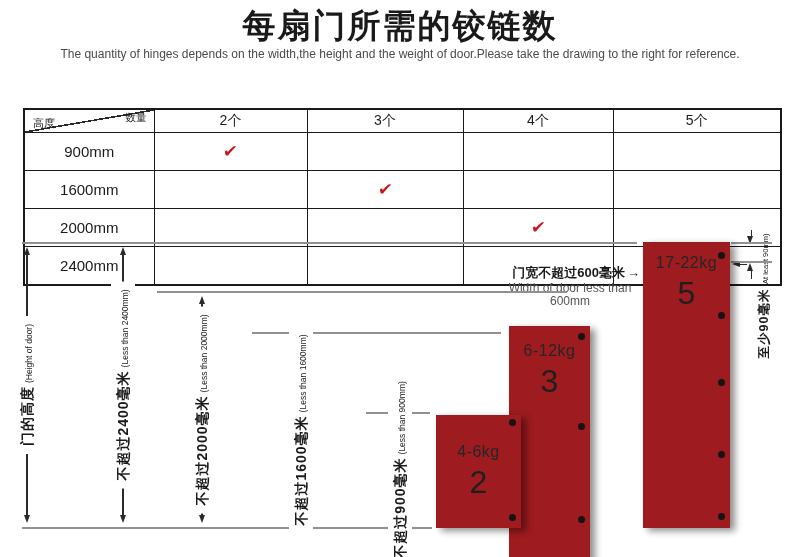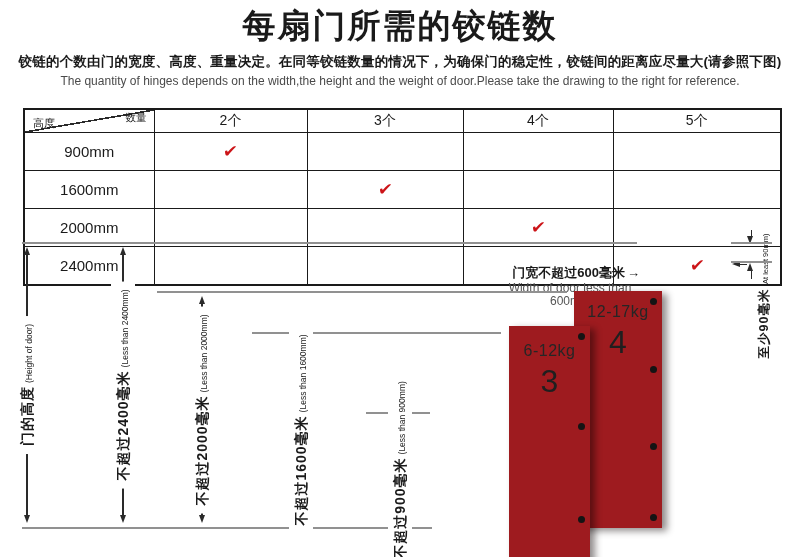--- a/index.html
+++ b/index.html
@@ -55,21 +55,20 @@
     white-space:nowrap;display:flex;align-items:baseline;gap:2px;line-height:1;}
   .spacing-label .zh{font-weight:bold;font-size:12.5px;letter-spacing:1px;}
   .spacing-label .en{font-size:7.5px;}
 </style>
 </head>
 <body>
 
 <div class="page">
 
   <div class="title">每扇门所需的铰链数</div>
-  <div class="desc-zh">铰链的个数由门的宽度、高度、重量决定。在同等铰链数量的情况下，为确保门的稳定性，铰链间的距离应尽量大(请参照下图)</div>
   <div class="desc-en">The quantity of hinges depends on the width,the height and the weight of door.Please take the drawing to the right for reference.</div>
 
   <table class="hinge">
     <colgroup>
       <col style="width:130px">
         <col style="width:153px">
         <col style="width:156px">
         <col style="width:150px">
         <col style="width:168px">
     </colgroup>
@@ -136,34 +135,41 @@
       <span class="zh">至少90毫米</span>
       <span class="en">(At least 90mm)</span>
     </div>
   <div class="hline" style="left: 22px; top: 12px; width: 615px;"></div>
       <div class="hline" style="left: 157px; top: 61px; width: 410px;"></div>
       <div class="hline" style="left: 252px; top: 102px; width: 249px;"></div>
       <div class="hline" style="left: 366px; top: 182px; width: 64px;"></div>
       <div class="hline" style="left: 22px; top: 297px; width: 410px;"></div>
       <div class="hline" style="left: 731px; top: 12px; width: 41px;"></div>
       <div class="hline" style="left: 731px; top: 31px; width: 41px;"></div>
+      <div class="door" style="left: 436px; top: 185px; width: 85px; height: 113px; padding-top: 28px; box-sizing: border-box; z-index: 44;">
+        <div class="door-weight">4-6kg</div>
+        <div class="door-num">2</div>
+        <span class="hinge-dot" style="top: 4px;"></span>
+        <span class="hinge-dot" style="top: 99px;"></span>
+      </div>
       <div class="door" style="left: 509px; top: 96px; width: 81px; height: 248px; padding-top: 16px; box-sizing: border-box; z-index: 43;">
         <div class="door-weight">6-12kg</div>
         <div class="door-num">3</div>
         <span class="hinge-dot" style="top: 7px;"></span>
         <span class="hinge-dot" style="top: 97px;"></span>
         <span class="hinge-dot" style="top: 190px;"></span>
       </div>
-      <div class="door" style="left: 574px; top: 61px; width: 88px; height: 237px; padding-top: 12px; box-sizing: border-box; z-index: 42;">
-        <div class="door-weight">12-17kg</div>
-        <div class="door-num">4</div>
-        <span class="hinge-dot" style="top: 7px;"></span>
-        <span class="hinge-dot" style="top: 75px;"></span>
-        <span class="hinge-dot" style="top: 152px;"></span>
-        <span class="hinge-dot" style="top: 223px;"></span>
+      <div class="door" style="left: 643px; top: 12px; width: 87px; height: 286px; padding-top: 12px; box-sizing: border-box; z-index: 41;">
+        <div class="door-weight">17-22kg</div>
+        <div class="door-num">5</div>
+        <span class="hinge-dot" style="top: 10px;"></span>
+        <span class="hinge-dot" style="top: 70px;"></span>
+        <span class="hinge-dot" style="top: 137px;"></span>
+        <span class="hinge-dot" style="top: 209px;"></span>
+        <span class="hinge-dot" style="top: 271px;"></span>
       </div>
       <div class="vdim" style="left: 22px; top: 17px; height: 276px;">
         <div class="arr arr-up"></div>
         <div class="vline"></div>
         <div class="arr arr-dn"></div>
         <div class="vlabel">
           <span class="zh">门的高度</span>
           <span class="en">(Height of door)</span>
         </div>
       </div>

